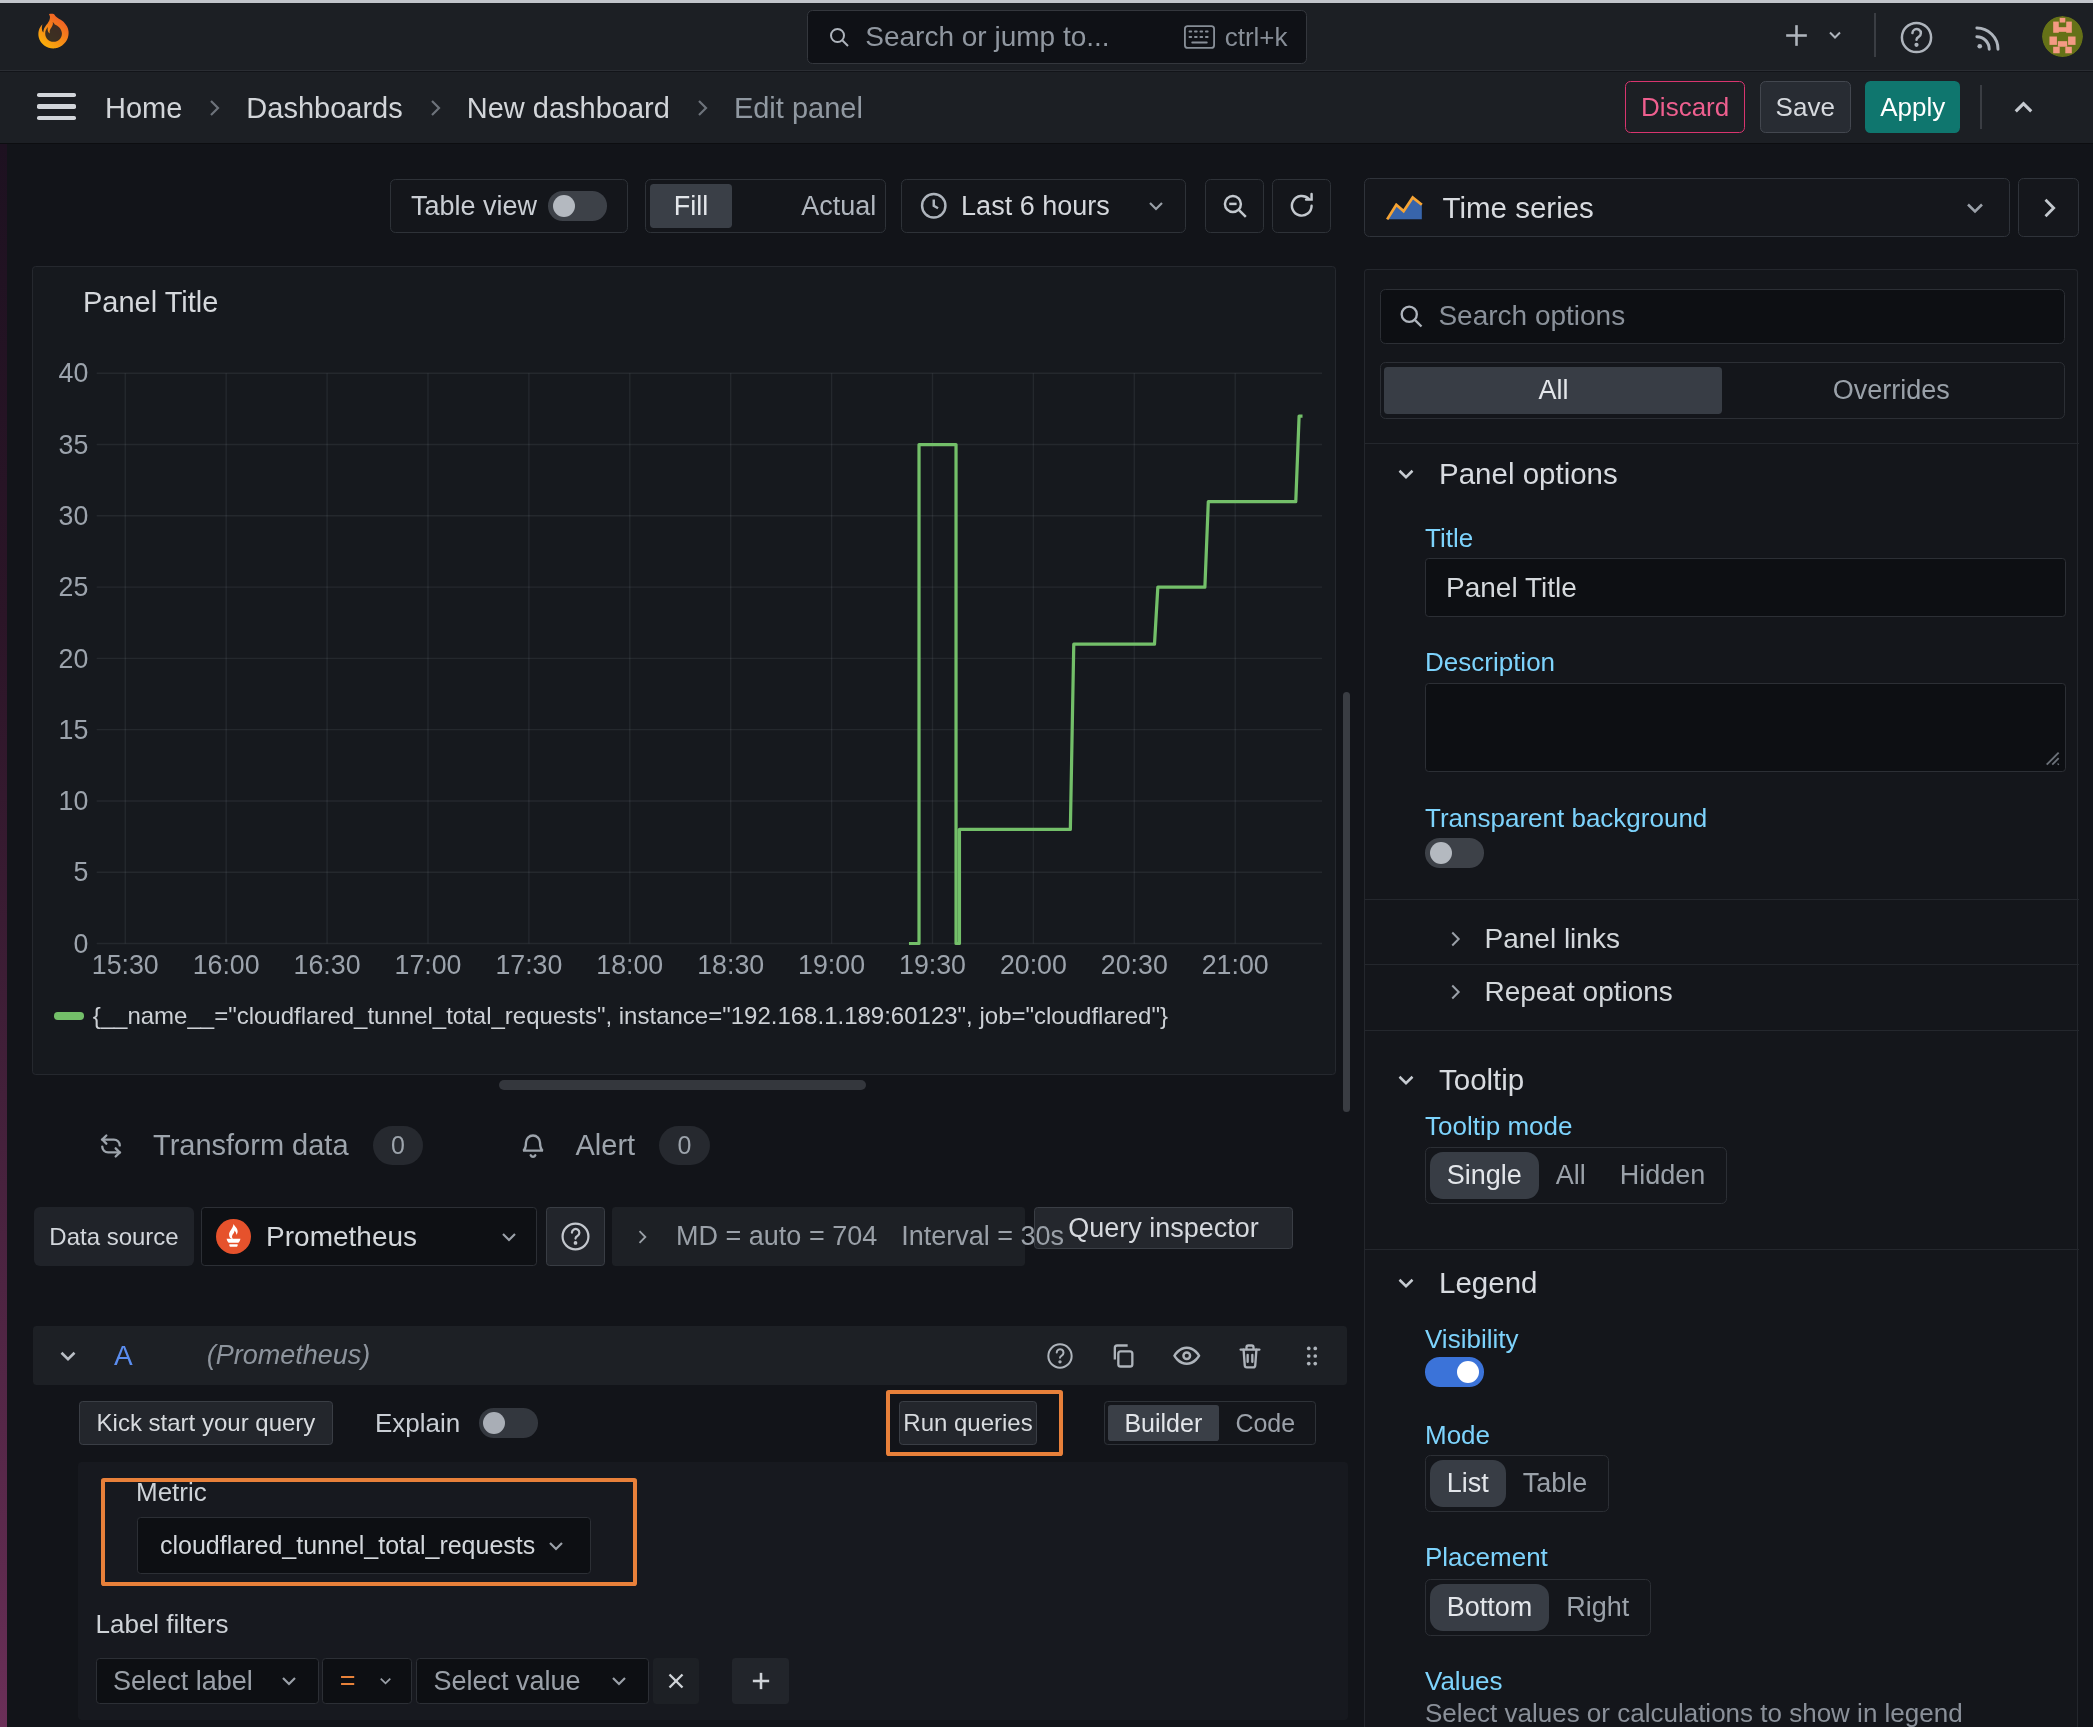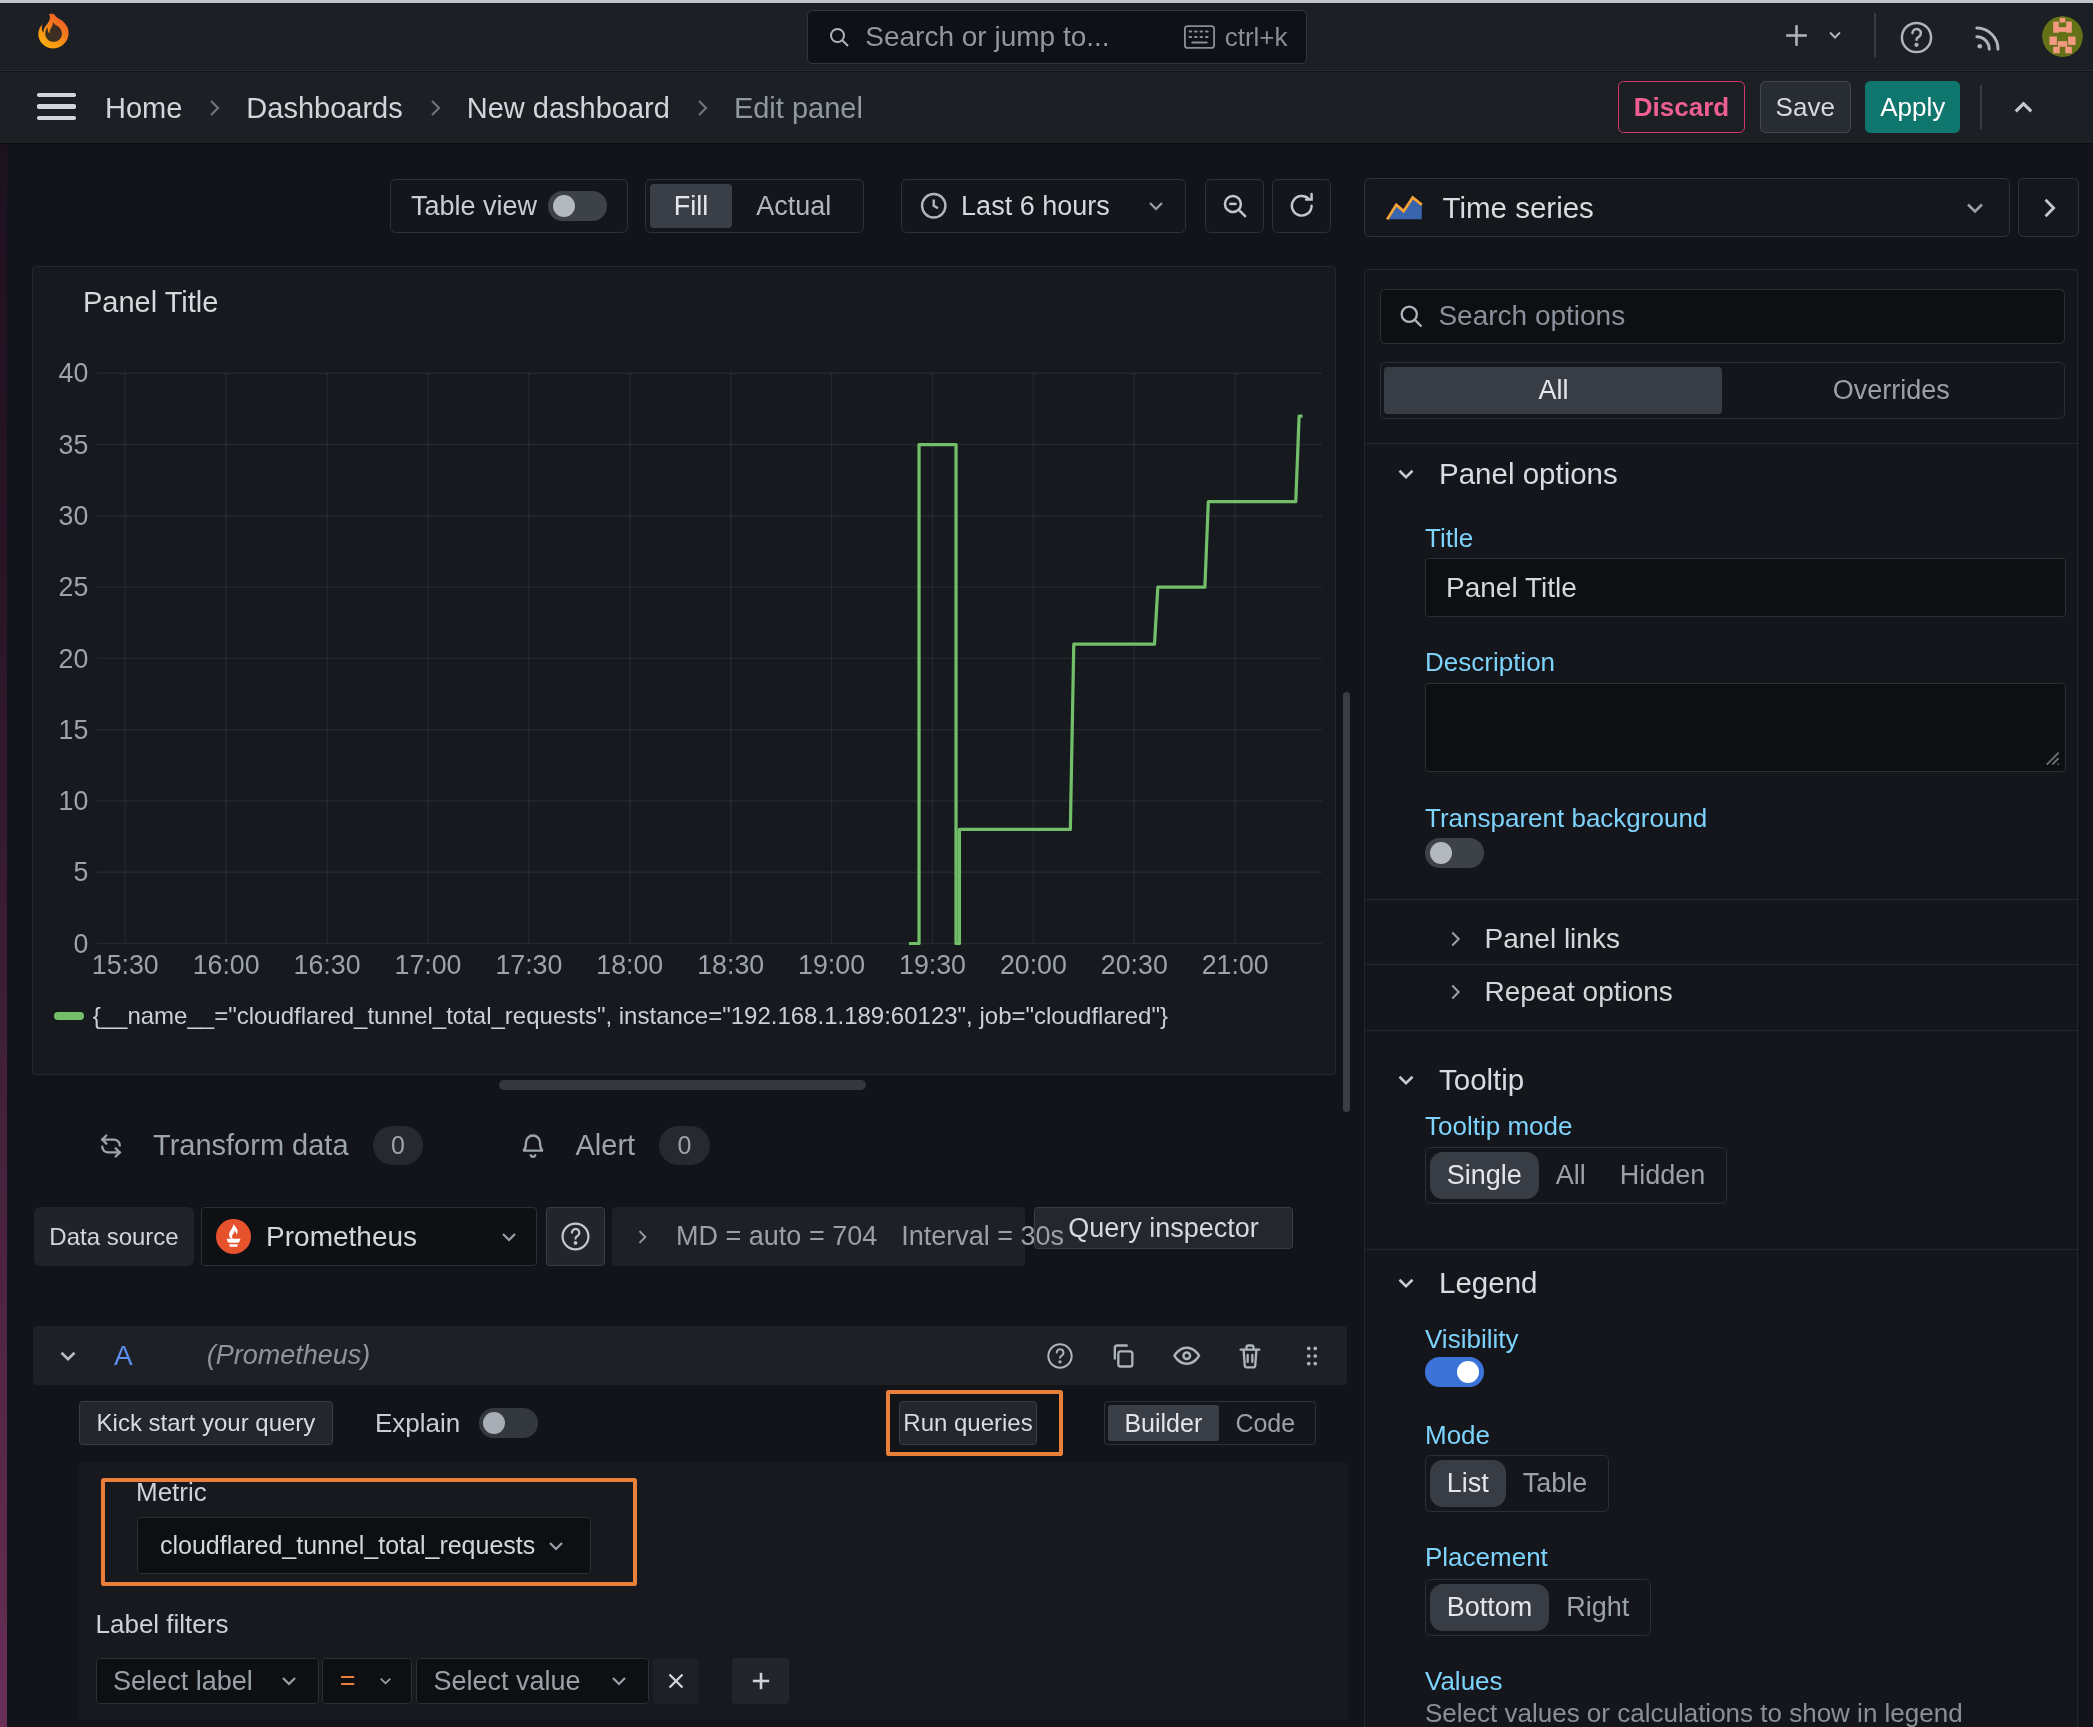--- a/index.html
+++ b/index.html
@@ -33,31 +33,31 @@
   
   #hamburger { left:37px; top:89px; width:39px; height:35px; display:flex; flex-direction:column; justify-content:space-between; padding:3.7px 0; }
   #hamburger span { display:block; height:4.6px; background:#d2d5da; border-radius:1.8px; }
   #breadcrumb { left:105px; top:72px; height:72px; display:flex; align-items:center; gap:20px; font-size:29px; }
   #breadcrumb .crumb { color:#d2d5d9; }
   #breadcrumb .crumb.current { color:#9098a1; }
   #breadcrumb .sep { color:#6d737b; display:flex; }
   #nav-actions { right:44px; top:81px; height:52px; display:flex; align-items:center; gap:14.8px; }
   .btn { height:52px; display:inline-flex; align-items:center; justify-content:center; padding:0 14.8px;
     border-radius:5.5px; font-size:26px; white-space:nowrap; }
-  #discard-btn { border:0.9px solid #d8356f; color:#ef5f8f; background:transparent;font-weight:bold; }
+  #discard-btn { border:0.9px solid #d8356f; color:#ef5f8f; background:transparent; }
   #save-btn { background:#282c33; border:0.9px solid #43474f; color:#d6d9de; }
   #apply-btn { background:#0f766e; color:#ffffff; }
   #collapse-divider { width:1.8px; height:44px; background:#3a3d43; margin-left:5.5px; }
   #collapse-btn { color:#c6cad0; width:52px; display:flex; align-items:center; justify-content:center; }
 
   
   .toolctl { position:absolute; top:179px; height:54px; border:0.9px solid #2e3238; border-radius:5.5px;
     background:#14161b; display:flex; align-items:center; color:#c9cdd3; font-size:27px; }
   #tableview-ctl { left:390px; width:238px; padding:0 20px; justify-content:space-between; }
-  #fillactual-ctl { left:645px; width:219px; padding:3.7px; }
+  #fillactual-ctl { left:645px; width:241px; padding:3.7px;gap:45px; }
   #fillactual-ctl .seg { height:44px; display:flex; align-items:center; justify-content:center; border-radius:3.7px; color:#b0b6be; padding:0 24px; }
   #fillactual-ctl .seg.sel { background:#3a3f47; color:#e3e6ea; font-weight:500; }
   #timepicker-ctl { left:901px; width:285px; padding:0 16.6px; gap:13px; color:#d4d7dc; }
   #zoomout-btn { left:1205px; width:59px; justify-content:center; color:#c3c8ce; }
   #refresh-btn { left:1272px; width:59px; justify-content:center; color:#c3c8ce; }
 
   
   .toggle { width:59px; height:29.5px; border-radius:14.8px; background:#3d4148; position:relative; flex:none; }
   .toggle .knob { position:absolute; top:3.7px; left:4.6px; width:22px; height:22px; border-radius:50%; background:#b4b9c0; }
   .toggle.on { background:#3b73d9; }

